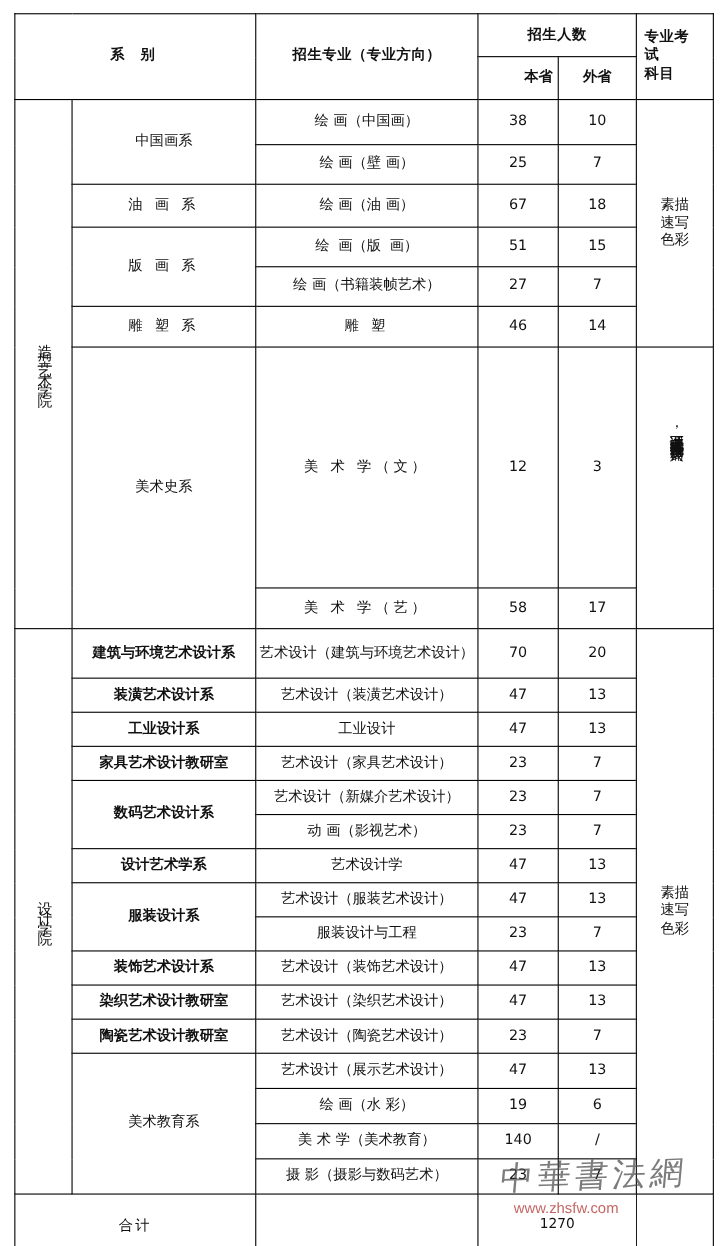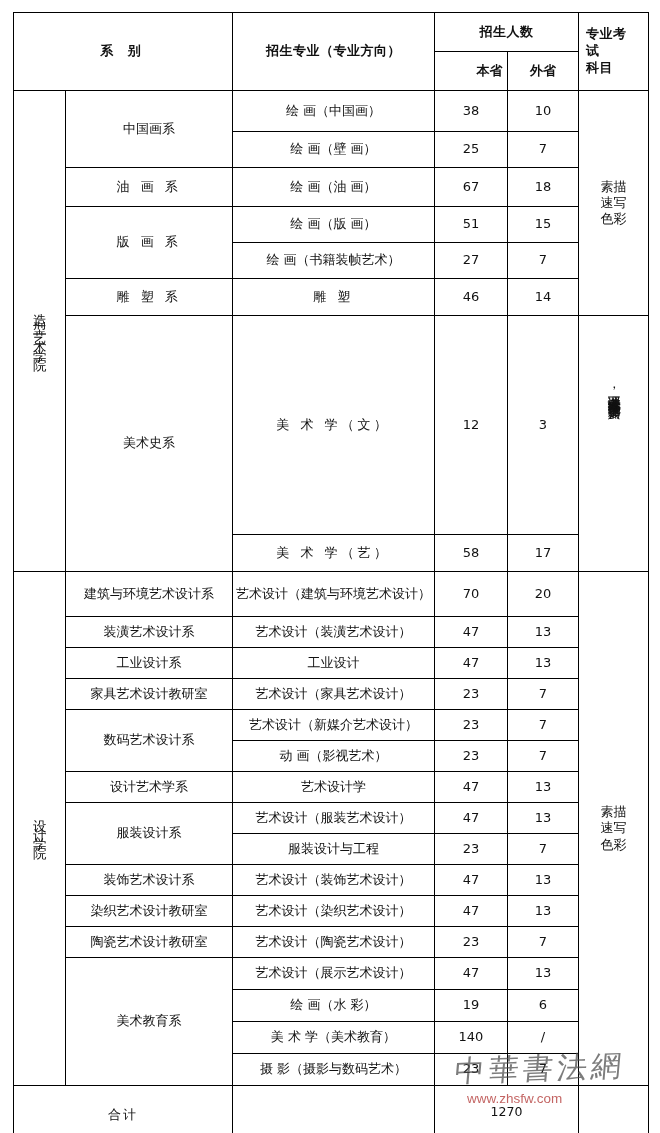--- a/index.html
+++ b/index.html
@@ -50,20 +50,21 @@
 
   .cell-major{
     text-align:left;
     padding:4px 6px;
     font-size:13.5px;
   }
   .cell-dept-left{
     text-align:left;
     padding:3px 8px;
     font-size:13.5px;
+    font-weight:bold;
   }
   .cell-dept-center{
     text-align:center;
     font-size:13.5px;
     padding:3px 4px;
   }
   .sp2{letter-spacing:3.5px;}
   .num{font-size:13px;}
   .slash{font-size:14px;}
 
@@ -189,21 +190,21 @@
       <td class="num">7</td>
     </tr>
     <tr>
       <td class="cell-dept-center sp2">油 画 系</td>
       <td class="cell-major" style="height:38px;">绘  画（油   画）</td>
       <td class="num">67</td>
       <td class="num">18</td>
     </tr>
     <tr>
       <td rowspan="2" class="cell-dept-center sp2">版 画 系</td>
-      <td class="cell-major" style="height:35px;">绘  画（版   画）</td>
+      <td class="cell-major" style="height:35px;font-family:Liberation Mono, monospace;">绘  画（版   画）</td>
       <td class="num">51</td>
       <td class="num">15</td>
     </tr>
     <tr>
       <td class="cell-major" style="height:35px;">绘  画（书籍装帧艺术）</td>
       <td class="num">27</td>
       <td class="num">7</td>
     </tr>
     <tr>
       <td class="cell-dept-center sp2">雕 塑 系</td>

